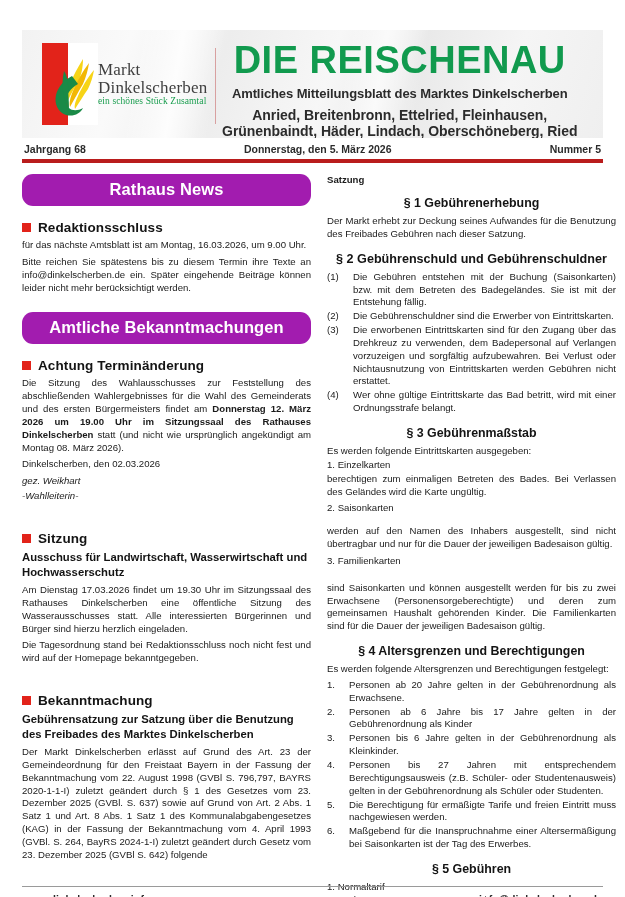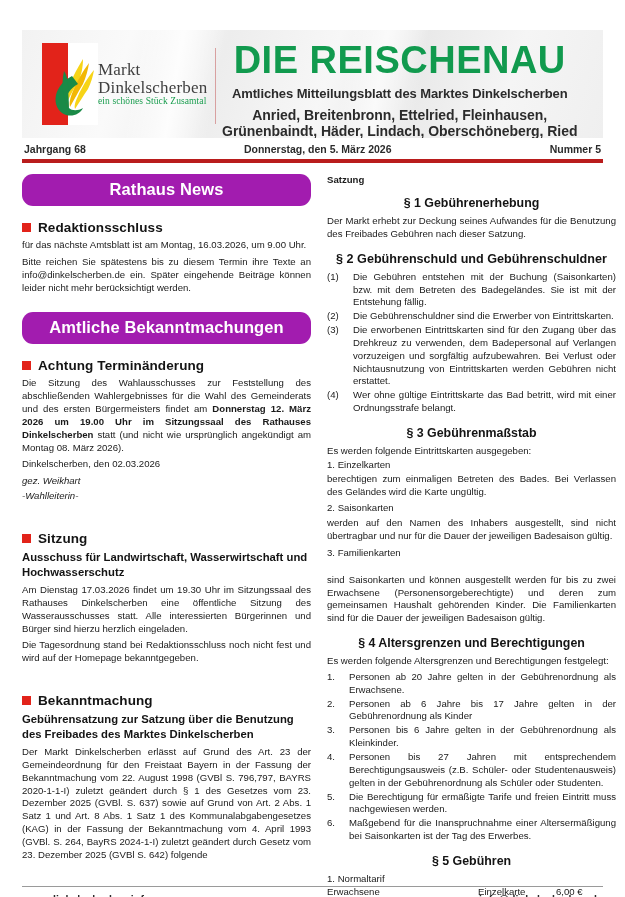--- a/index.html
+++ b/index.html
@@ -371,21 +371,21 @@
           <span class="num">(4)</span>
           <span class="txt">Wer ohne gültige Eintrittskarte das Bad betritt, wird mit einer Ordnungsstrafe belangt.</span>
         </div>
       </div>
 
       <div class="para-head">§ 3 Gebührenmaßstab</div>
       <p class="body nojust" style="margin-bottom:1px">Es werden folgende Eintrittskarten ausgegeben:</p>
 
       <p class="body nojust" style="margin-bottom:1px">1. Einzelkarten</p>
       <p class="body">berechtigen zum einmaligen Betreten des Bades. Bei Verlassen des Geländes wird die Karte ungültig.</p>
-      <p class="body nojust" style="margin-bottom:2px">2. Saisonkarten</p>
+      <p class="body nojust" style="margin-bottom:10px">2. Saisonkarten</p>
       <p class="body">werden auf den Namen des Inhabers ausgestellt, sind nicht übertragbar und nur für die Dauer der jeweiligen Badesaison gültig.</p>
       <p class="body nojust" style="margin-bottom:14px">3. Familienkarten</p>
       <p class="body">sind Saisonkarten und können ausgestellt werden für bis zu zwei Erwachsene (Personensorgeberechtigte) und deren zum gemeinsamen Haushalt gehörenden Kinder. Die Familienkarten sind für die Dauer der jeweiligen Badesaison gültig.</p>
 
       <div class="para-head">§ 4 Altersgrenzen und Berechtigungen</div>
       <p class="body" style="margin-bottom:3px">Es werden folgende Altersgrenzen und Berechtigungen festgelegt:</p>
       <div class="numlist tight">
         <div class="numrow">
           <span class="num">1.</span>
           <span class="txt">Personen ab 20 Jahre gelten in der Gebührenordnung als Erwachsene.</span>

